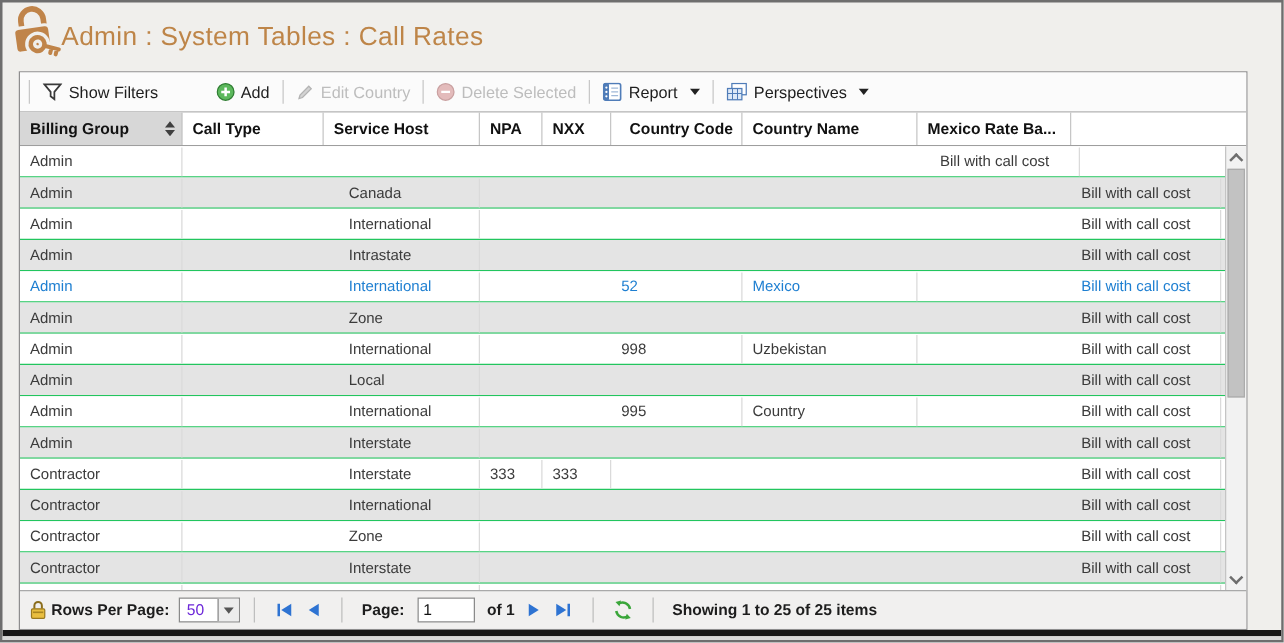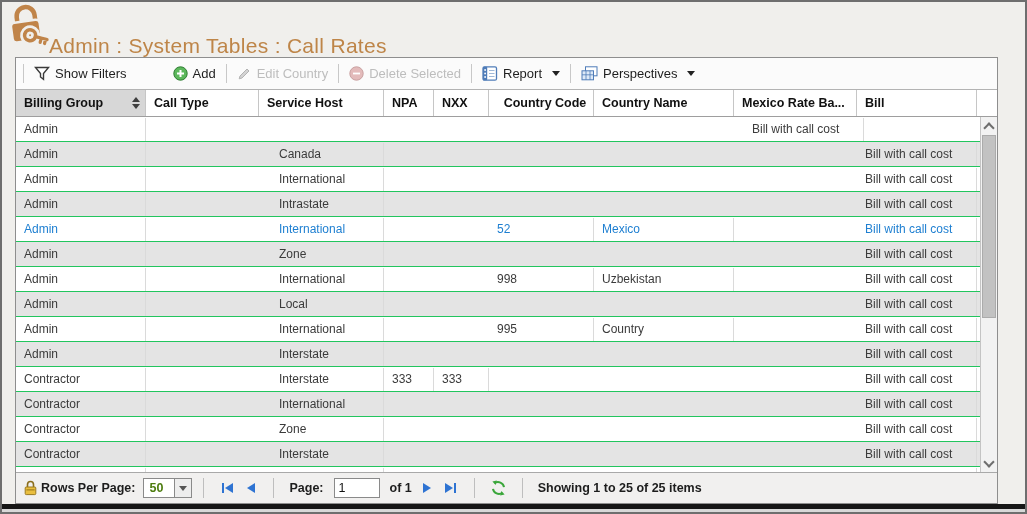--- a/index.html
+++ b/index.html
@@ -1,21 +1,21 @@
 <!DOCTYPE html>
 <html><head>
 <meta charset="utf-8">
 <style>
   html,body{margin:0;padding:0;background:#c9c9c9;font-family:"Liberation Sans",sans-serif;}
   .window{position:relative;width:1027px;height:514px;background:#F0EFEC;border:2px solid #6E6E6E;
           box-sizing:border-box;overflow:hidden;}
   
   .titlebar{position:absolute;left:0;top:0;right:0;height:55px;}
   .title-icon{position:absolute;left:4px;top:1px;}
-  .page-title{position:absolute;left:47px;top:16px;font-size:21px;color:#BE8548;letter-spacing:.3px;margin-top:16px;}
+  .page-title{position:absolute;left:47px;top:16px;font-size:21px;color:#BE8548;letter-spacing:.3px;}
   
   .widget{position:absolute;left:13px;top:55px;width:983px;height:447px;background:#fff;
           border:1px solid #8E8E8E;box-sizing:border-box;display:flex;flex-direction:column;}
   
   .toolbar{flex:0 0 31px;display:flex;align-items:center;padding:0 6px;background:#FBFBFB;}
   .search-wrap{position:relative;width:328px;height:23px;flex:0 0 auto;}
   .search-input{width:100%;height:100%;box-sizing:border-box;border:1px solid #5E5E5E;
                 padding:0 24px 0 6px;font-size:13px;color:#1c1c1c;font-family:"Liberation Sans",sans-serif;}
   .search-input::placeholder{color:#1b1b1b;opacity:1;}
   .clear-btn{position:absolute;right:4px;top:3px;width:16px;height:16px;border-radius:50%;
@@ -59,21 +59,21 @@
   .chev.down{transform:rotate(225deg);margin-bottom:4px;}
   .vs-thumb{position:absolute;left:1px;top:18px;width:14px;height:183px;background:#C2C2C2;
             border:1px solid #ABABAB;box-sizing:border-box;cursor:grab;}
   
   .gfoot{flex:0 0 30px;background:#F1F0EF;border-top:1px solid #A9A9A9;display:flex;
          align-items:center;font-size:12.5px;font-weight:bold;color:#1d1d1d;padding:0 8px;}
   .fsep{width:1px;height:20px;background:#BEBEBE;margin:0 11px;flex:0 0 1px;}
   .flabel{margin:4px 4px;white-space:nowrap;}
   .selectbox{display:flex;margin-left:4px;border:1px solid #8A8A8A;background:#fff;height:20px;
              box-sizing:border-box;cursor:pointer;}
-  .selval{width:25px;padding-left:5px;font-size:12.5px;line-height:18px;font-weight:bold;color:#4d7c0f;}
+  .selval{width:25px;padding-left:5px;font-size:12.5px;line-height:18px;font-weight:normal;color:#6d28d9;}
   .selbtn{width:16px;background:#EDEDED;border-left:1px solid #8A8A8A;display:flex;
           align-items:center;justify-content:center;}
   .selbtn .caret{margin:0;border-top-color:#555;}
   .pgbtn{display:flex;align-items:center;margin:0 7px;cursor:pointer;gap:1px;}
   .tri-l{width:0;height:0;border-top:5px solid transparent;border-bottom:5px solid transparent;
          border-right:8px solid #2E73D2;}
   .tri-r{width:0;height:0;border-top:5px solid transparent;border-bottom:5px solid transparent;
          border-left:8px solid #2E73D2;}
   .pbar{width:2px;height:10px;background:#2E73D2;}
   .page-input{width:46px;height:20px;border:1px solid #8A8A8A;font-size:12.5px;padding:0 4px;
@@ -187,23 +187,20 @@
           <span>NXX</span>
         </div>
         <div class="hcell" style="width: 105px; justify-content: center;">
           <span>Country Code</span>
         </div>
         <div class="hcell" style="width: 140px;">
           <span>Country Name</span>
         </div>
         <div class="hcell" style="width: 123px;">
           <span>Mexico Rate Ba...</span>
-        </div>
-        <div class="hcell" style="width: 120px;">
-          <span>Bill</span>
         </div>
       </div>
 
     <div class="gbody">
       <div class="rows">
           <div class="trow">
             <div class="tcell" style="width: 130px;">Admin</div>
             <div class="tcell" style="width: 125px;"></div>
             <div class="tcell" style="width: 50px;"></div>
             <div class="tcell" style="width: 55px;"></div>

